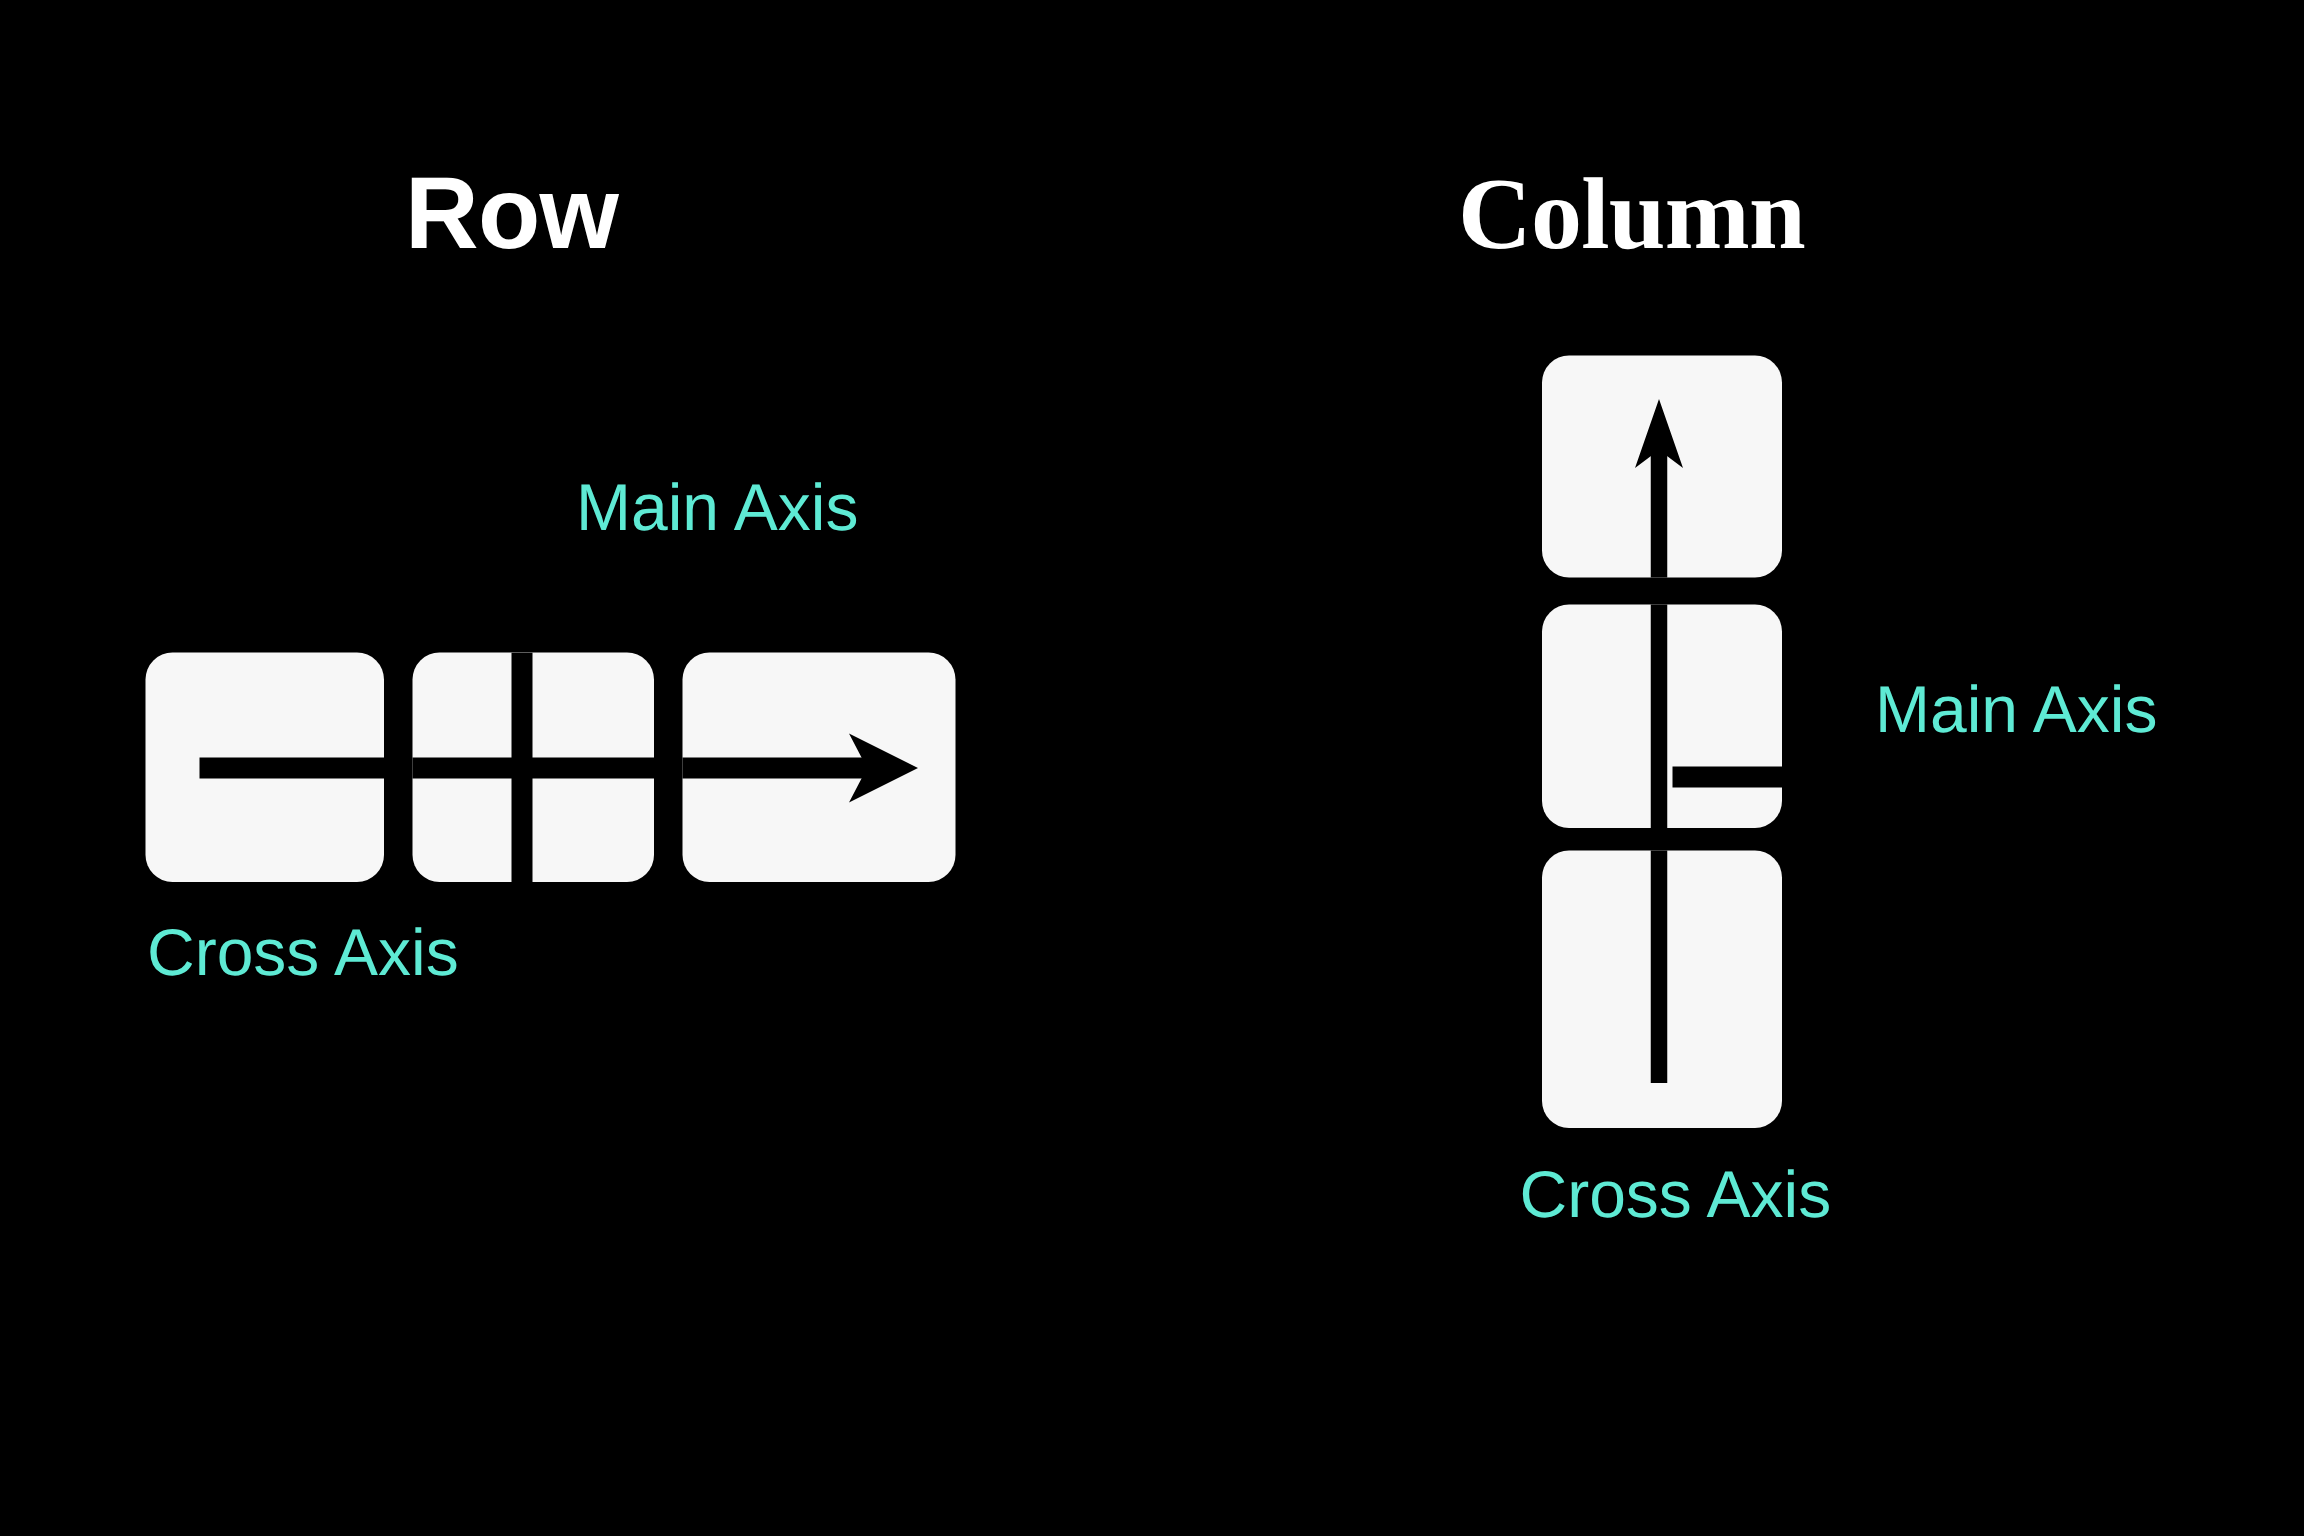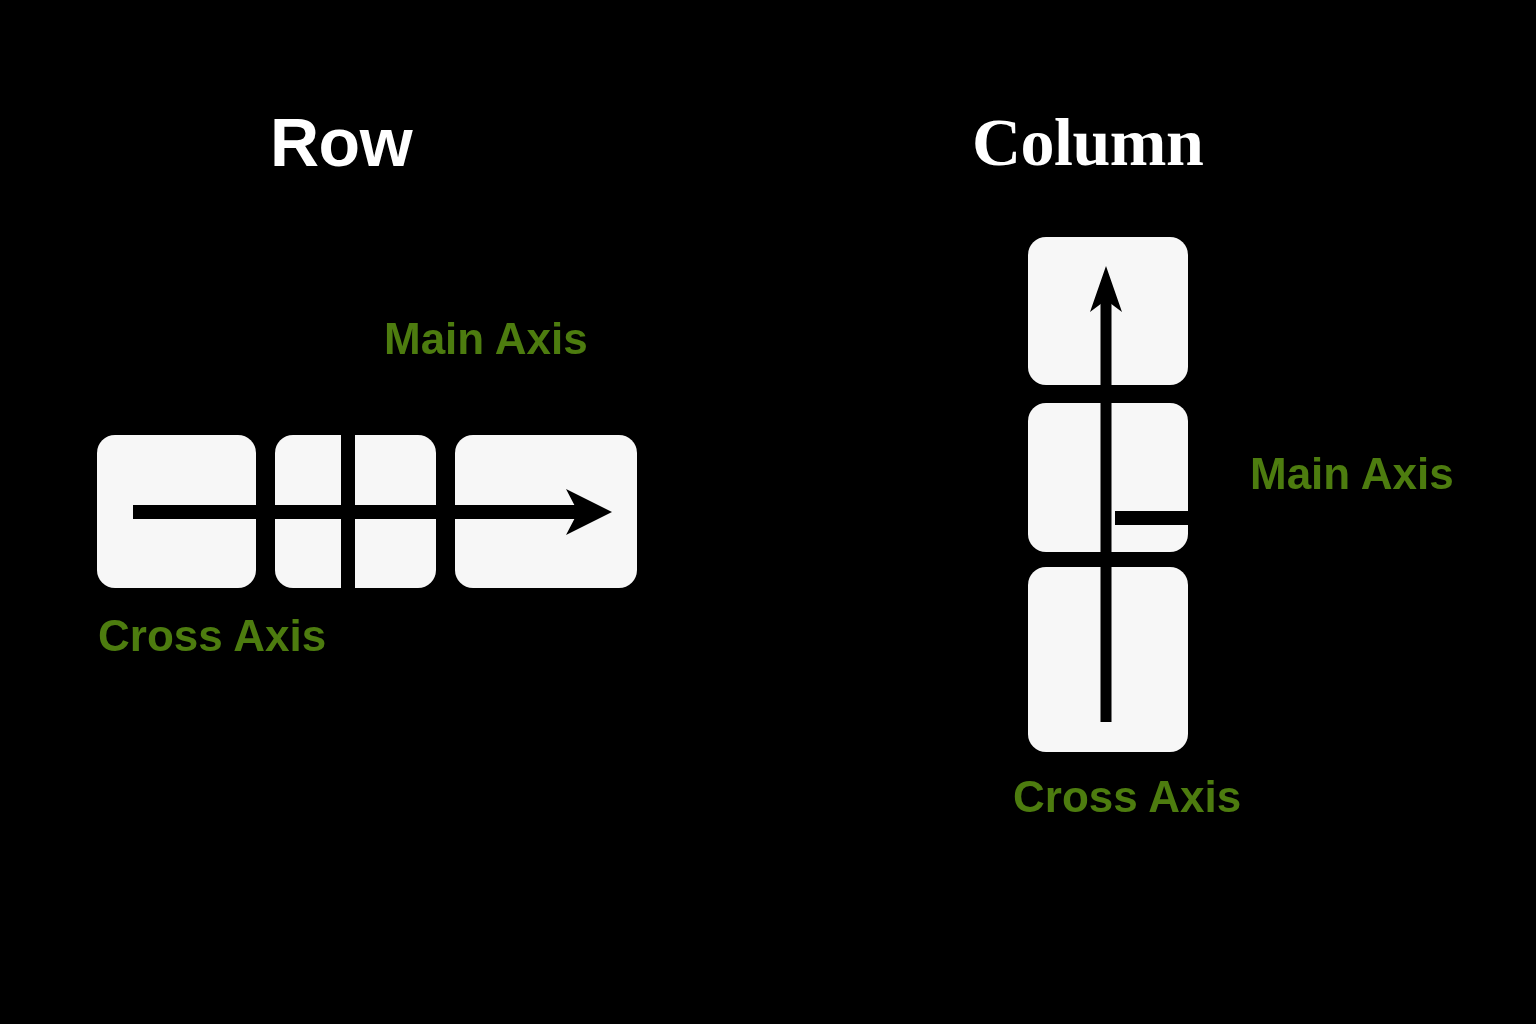--- a/index.html
+++ b/index.html
@@ -24,22 +24,22 @@
     font-size: 68px;
     letter-spacing: -0.5px;
     line-height: 1;
     white-space: nowrap;
   }
   #title-row  { left: 270px; top: 108px; }
   #title-col  { left: 972px; top: 108px; font-family: Liberation Serif, serif; }
 
   .axis-label {
     position: absolute;
-    color: #4d7c0f;
-    font-weight: bold;
+    color: #5eead4;
+    font-weight: normal;
     font-size: 44px;
     line-height: 1;
     white-space: nowrap;
   }
   #label-row-main   { left: 384px;  top: 317px; }
   #label-row-cross  { left: 98px;   top: 614px; }
   #label-col-main   { left: 1250px; top: 452px; }
   #label-col-cross  { left: 1013px; top: 775px; }
 
   

